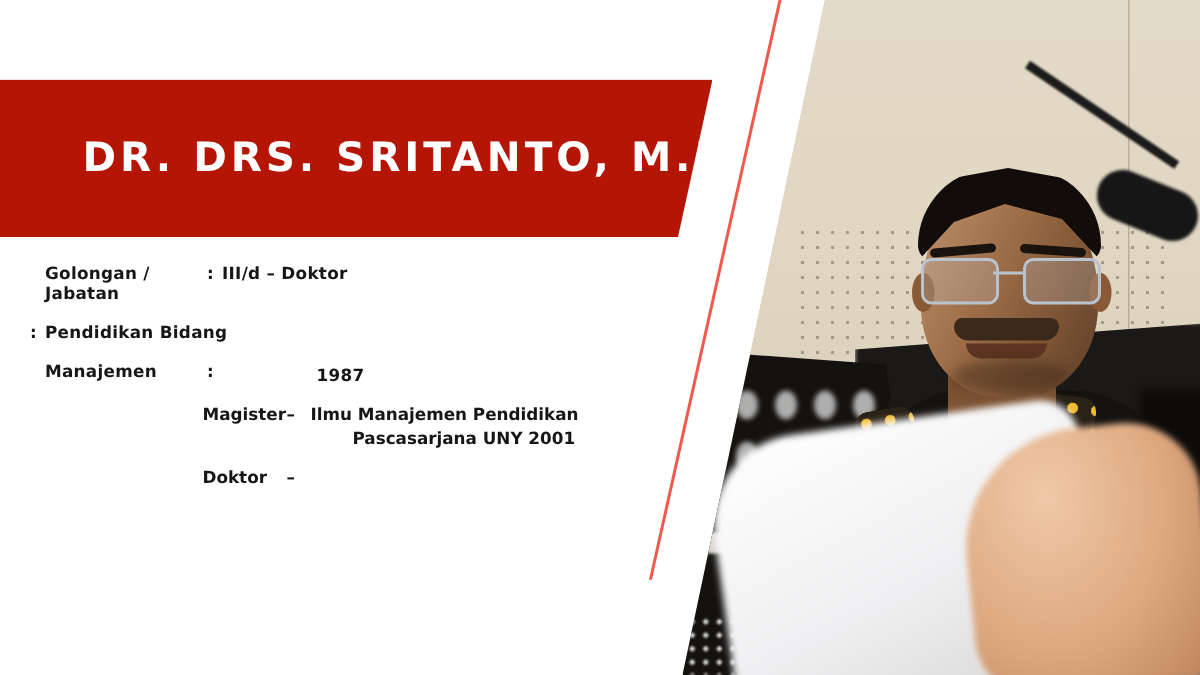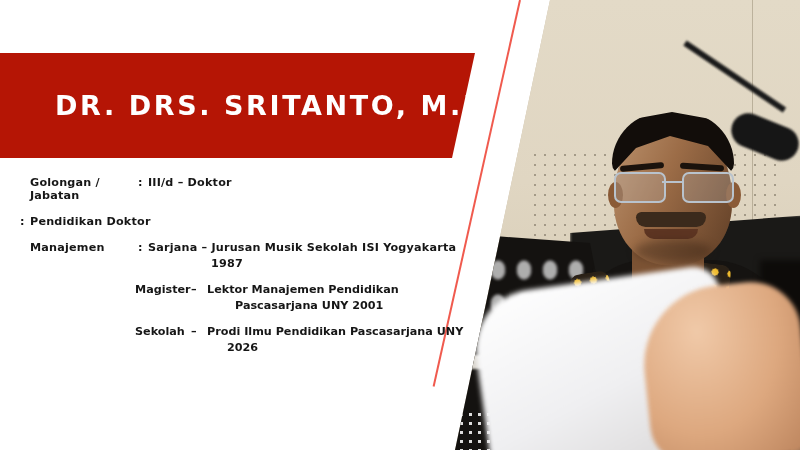--- a/index.html
+++ b/index.html
@@ -366,45 +366,40 @@
   <div class="info">
 
     <div class="row">
       <div class="lbl">Golongan / Jabatan</div>
       <div class="sep">:</div>
       <div class="val">III/d – Doktor</div>
     </div>
 
     <div class="row">
       <div class="sep">:</div>
-      <div class="val">Pendidikan Doktor</div>
+      <div class="val">Pendidikan Bidang</div>
     </div>
 
     <div class="row">
       <div class="lbl">Manajemen</div>
       <div class="sep">:</div>
       <div class="val">
-        <span>Sarjana – Jurusan Musik Sekolah ISI Yogyakarta</span>
         <span class="yr">1987</span>
       </div>
     </div>
 
     <div class="sub-row">
       <div class="deg">Magister</div>
       <div class="dash">–</div>
       <div class="det">
-        <span>Lektor Manajemen Pendidikan</span>
+        <span>Ilmu Manajemen Pendidikan</span>
         <span class="ln2">Pascasarjana UNY 2001</span>
       </div>
     </div>
 
     <div class="sub-row">
-      <div class="deg">Sekolah</div>
+      <div class="deg">Doktor</div>
       <div class="dash">–</div>
-      <div class="det">
-        <span>Prodi Ilmu Pendidikan Pascasarjana UNY</span>
-        <span class="ln2 narrow">2026</span>
-      </div>
     </div>
 
   </div>
 
 </div>
 
 </body></html>

